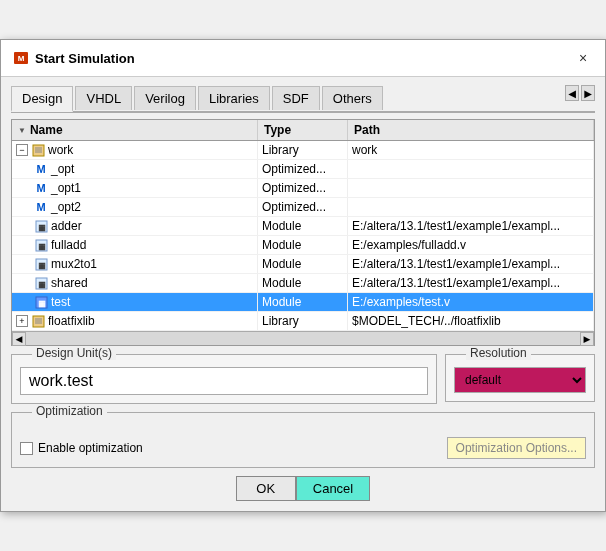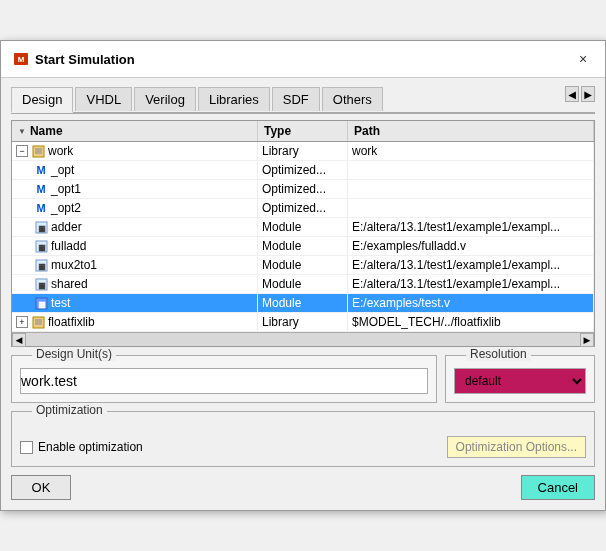--- a/index.html
+++ b/index.html
@@ -228,22 +228,22 @@
       left: 20px;
       background: #f0f0f0;
       padding: 0 4px;
       font-size: 12px;
       color: #333;
     }
     .form-input {
       width: 100%;
       border: 1px solid #aaa;
       background: #fff;
-      padding: 4px 0;
-      font-size: 14px;
+      padding: 4px 8px;
+      font-size: 16px;
       margin-top: 8px;
       outline: none;
     }
     .select-row {
       display: flex;
       margin-top: 8px;
     }
     .select-input {
       flex: 1;
       border: 1px solid #aaa;
@@ -285,21 +285,21 @@
       padding: 3px 8px;
       border: 1px solid #aaa;
       background: #fef9c3;
       cursor: pointer;
       font-size: 12px;
       color: #888;
     }
     
     .dialog-buttons {
       display: flex;
-      justify-content: space-between;
+      justify-content: center;
       padding-top: 4px;
     }
     .btn {
       padding: 4px 16px;
       border: 1px solid #888;
       background: #5eead4;
       cursor: pointer;
       font-size: 13px;
       min-width: 60px;
     }

